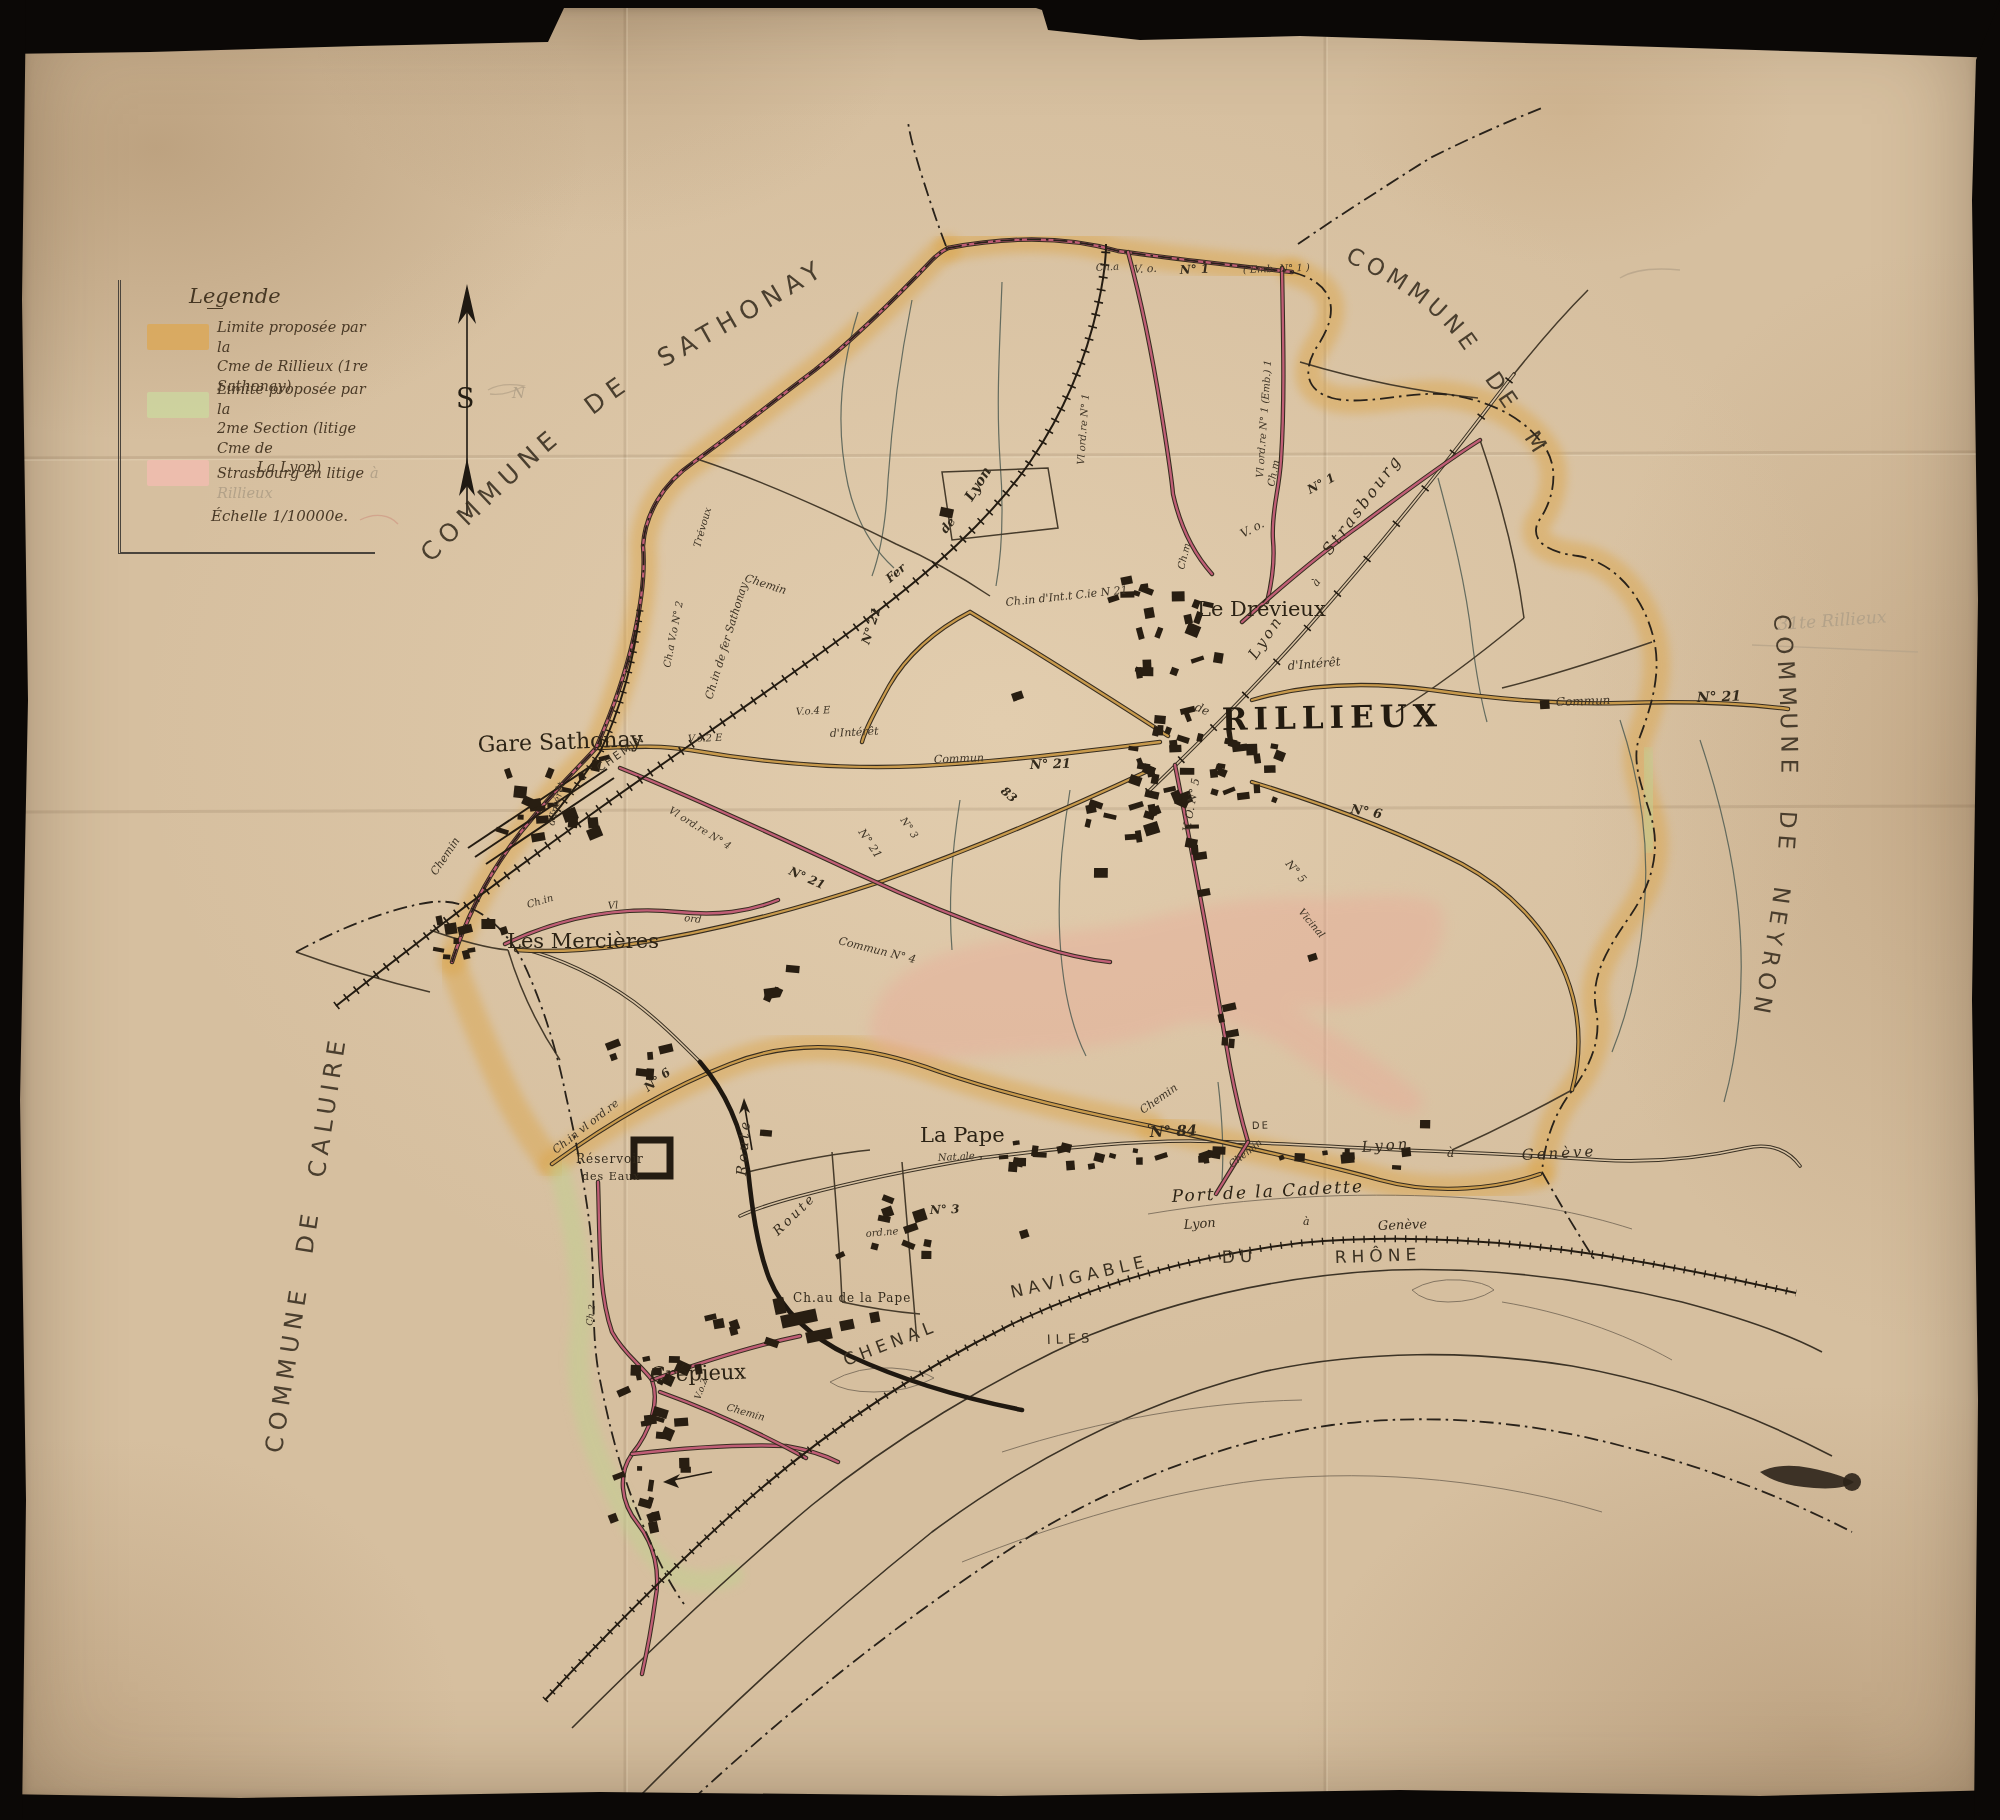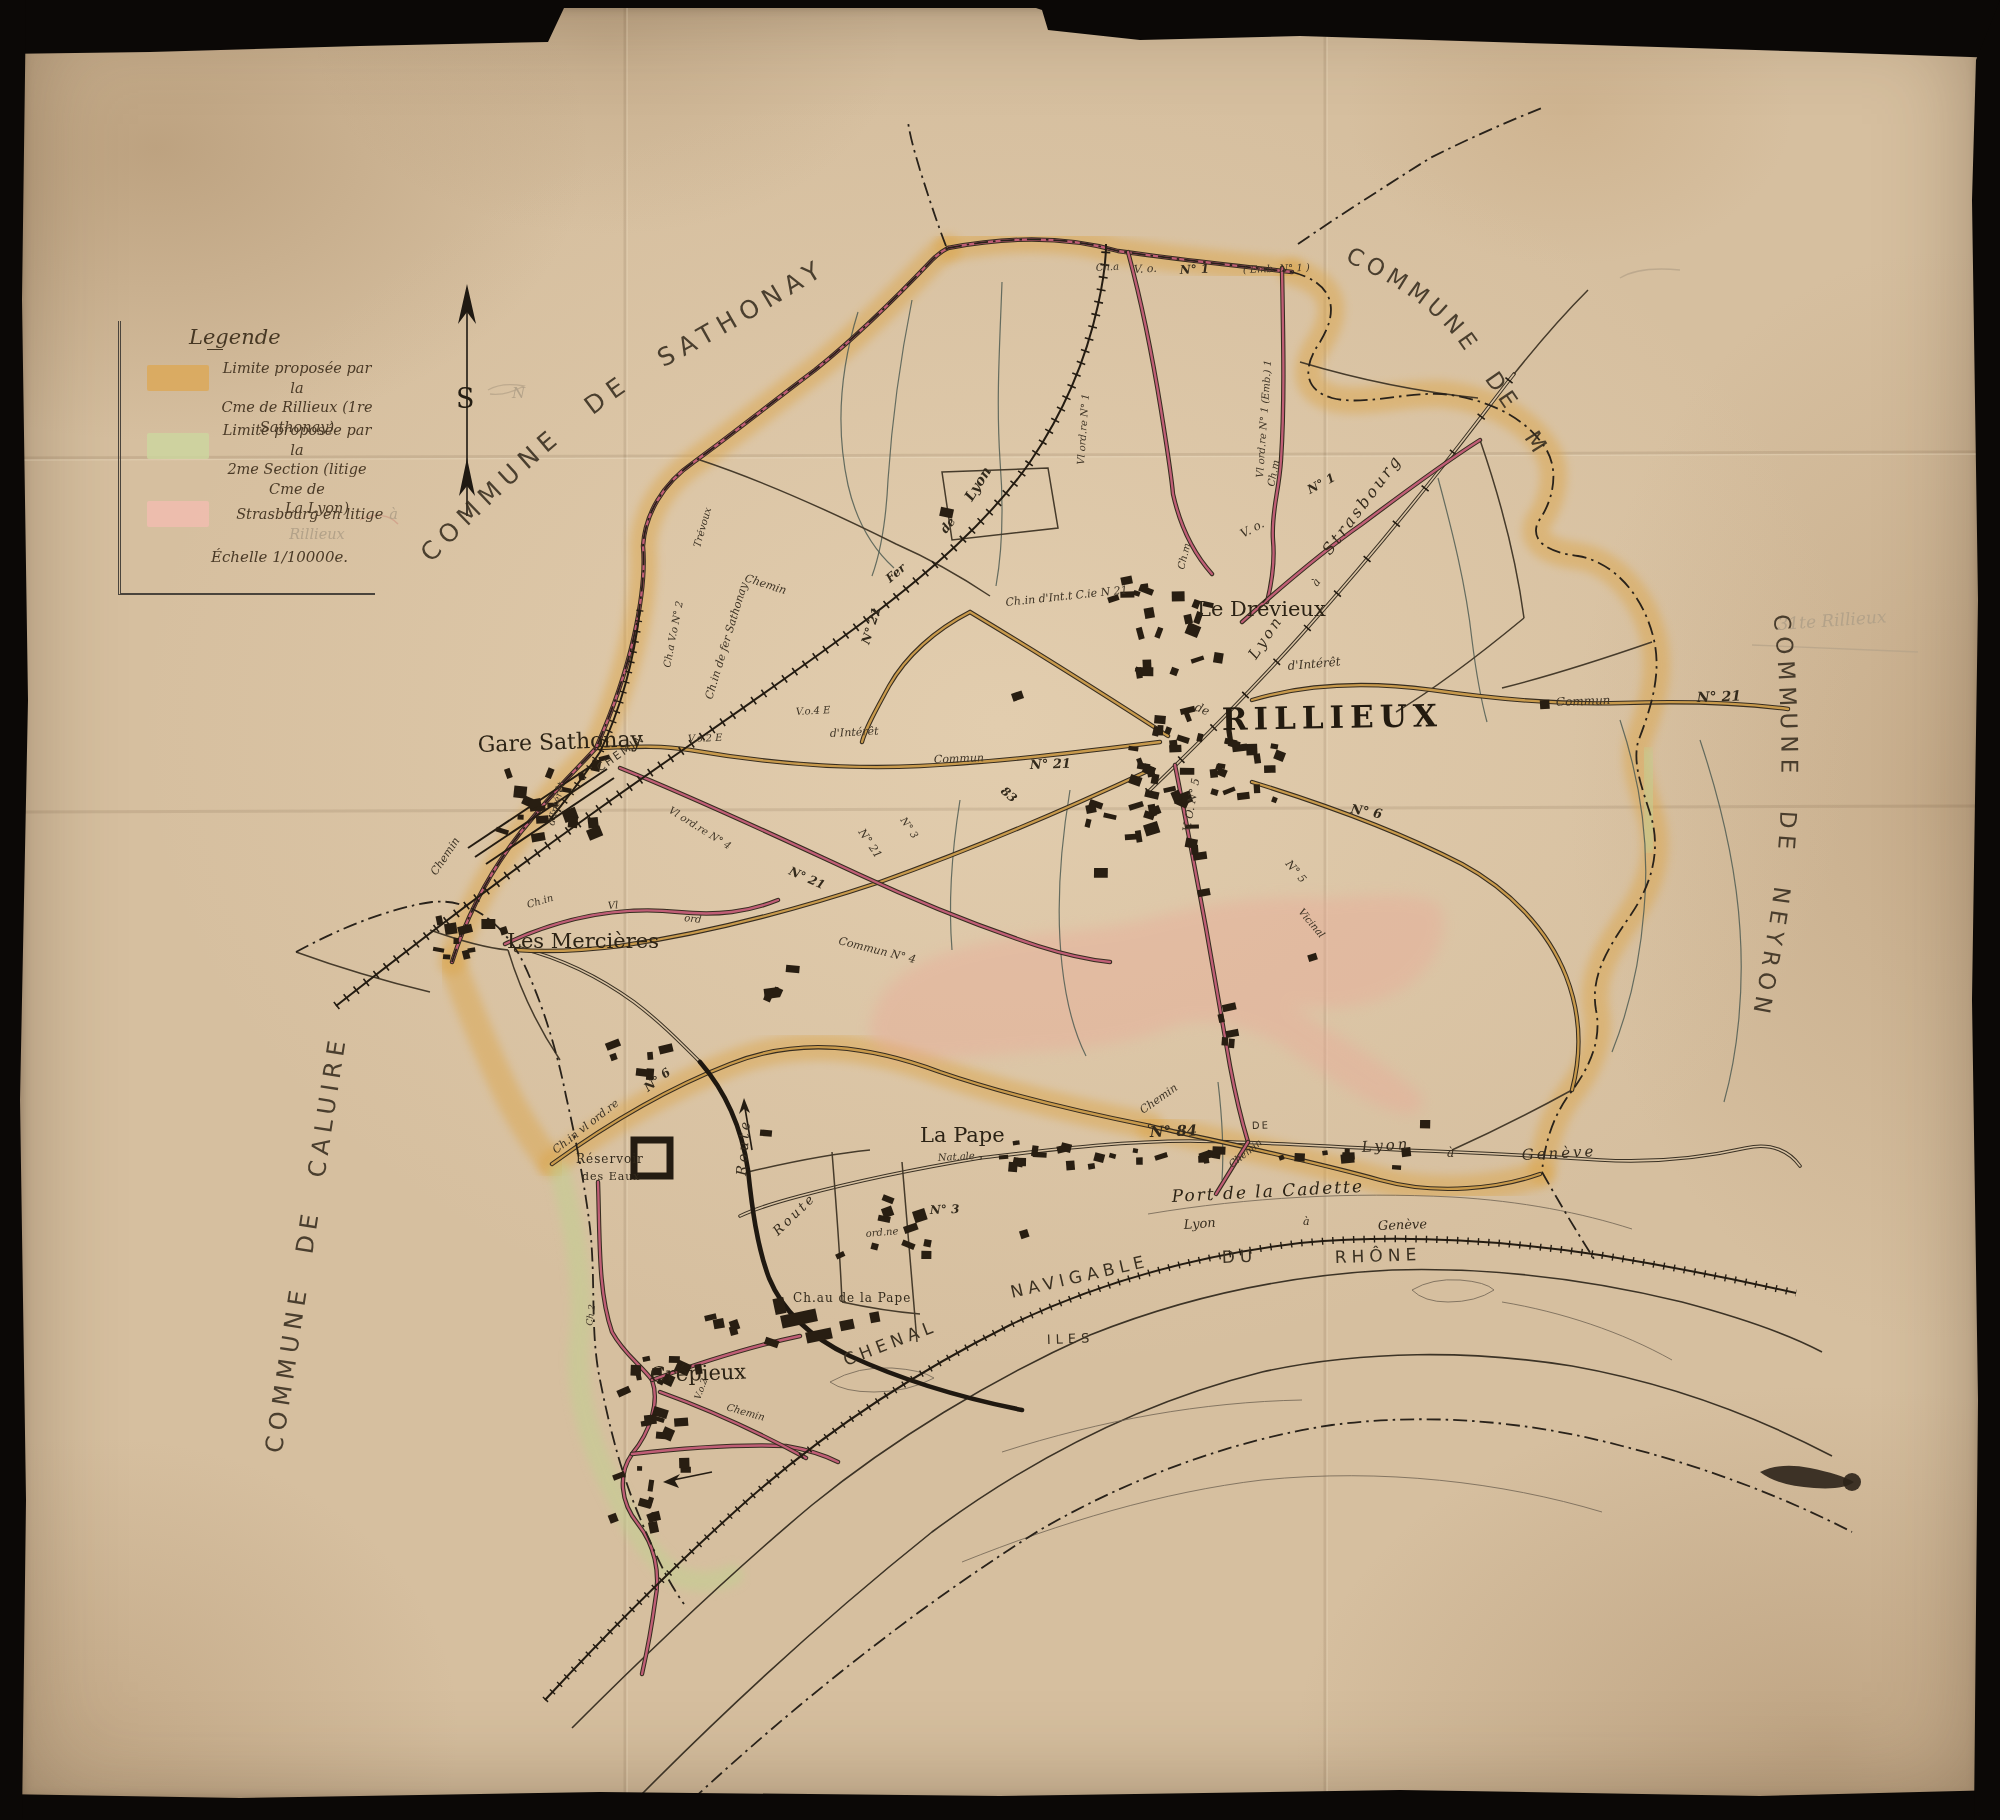--- a/index.html
+++ b/index.html
@@ -59,26 +59,25 @@
   .pencil{font-style:italic;fill:#b3a289;}
   .compassS{fill:#241d12;}
   .commune{font-family:"DejaVu Sans",sans-serif;font-size:25px;letter-spacing:7px;word-spacing:22px;fill:#372d1f;opacity:.88;}
   .edges{fill:#0b0806;}
   
   #legend{
     position:absolute;left:118px;top:280px;width:254px;height:272px;
     border-left:3px double #4a443c;border-bottom:2px solid #4a443c;
     font-style:italic;color:#4a3a27;font-size:14.5px;line-height:1.35;
     z-index:5;
-    margin-top:41px;
   }
   #legend .lg-title{position:absolute;left:68px;top:2px;font-size:21px;color:#463723;}
   #legend .lg-title-dash{position:absolute;left:86px;top:28px;width:16px;border-bottom:1.6px solid #463723;}
   .lg-swatch{position:absolute;left:26px;width:62px;height:26px;opacity:.8;border-radius:2px;}
-  .lg-text{position:absolute;left:96px;width:160px;text-align:center;}
+  .lg-text{position:absolute;left:96px;width:160px;}
   .lg-pencil{color:#b3a289;margin-left:6px;}
   .lg-scale{position:absolute;left:90px;top:226px;font-size:15px;}
 </style>
 </head>
 <body>
 
 <div id="paper"></div>
 
 <svg id="map" width="2000" height="1820" viewBox="0 0 2000 1820" xmlns="http://www.w3.org/2000/svg" xmlns:xlink="http://www.w3.org/1999/xlink">
   <defs>

